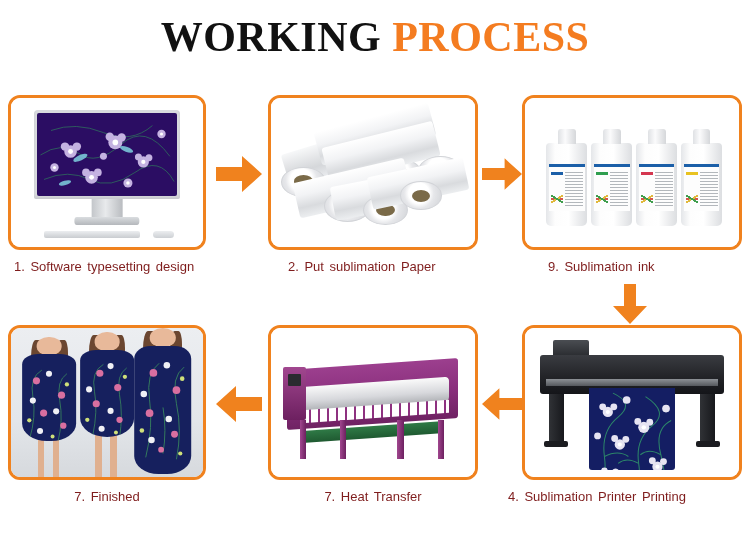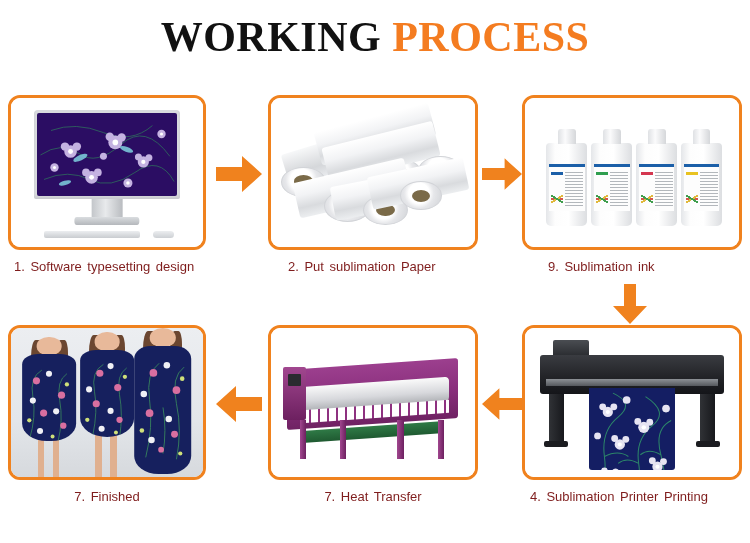--- a/index.html
+++ b/index.html
@@ -584,21 +584,21 @@
             <circle cx="64" cy="46" r="2.6"></circle>
           <circle cx="36" cy="66" r="2.4"></circle>
             <circle cx="80" cy="92" r="2.4"></circle>
           <circle cx="24" cy="104" r="2.4"></circle>
             <circle cx="60" cy="120" r="2.4"></circle>
         </g>
       </svg>
     </div>
   </div>
 </div>
-<div class="caption" style="left:530px; top:488px; width:196px;">4. Sublimation Printer Printing</div>
+<div class="caption" style="left:499px; top:488px; width:196px;text-align:center;">4. Sublimation Printer Printing</div>
 
 <div class="arrow" style="left:482px; top:386px;">
   <svg width="40" height="36" viewBox="0 0 46 36">
     <path d="M46 11 H20 V0 L0 18 L20 36 V25 H46 Z" fill="#F0821E"></path>
   </svg>
 </div>
 
 <div class="panel" style="left:268px; top:325px; width:210px; height:155px;">
   <div class="art">
     <div style="position:absolute;inset:0;background:#ffffff;"></div>

